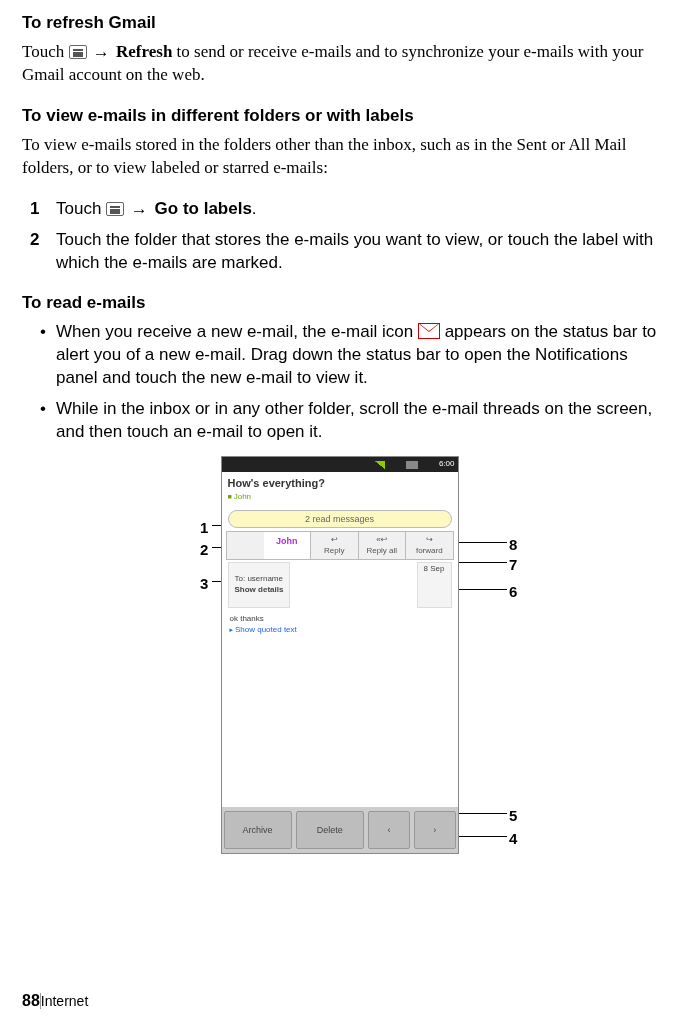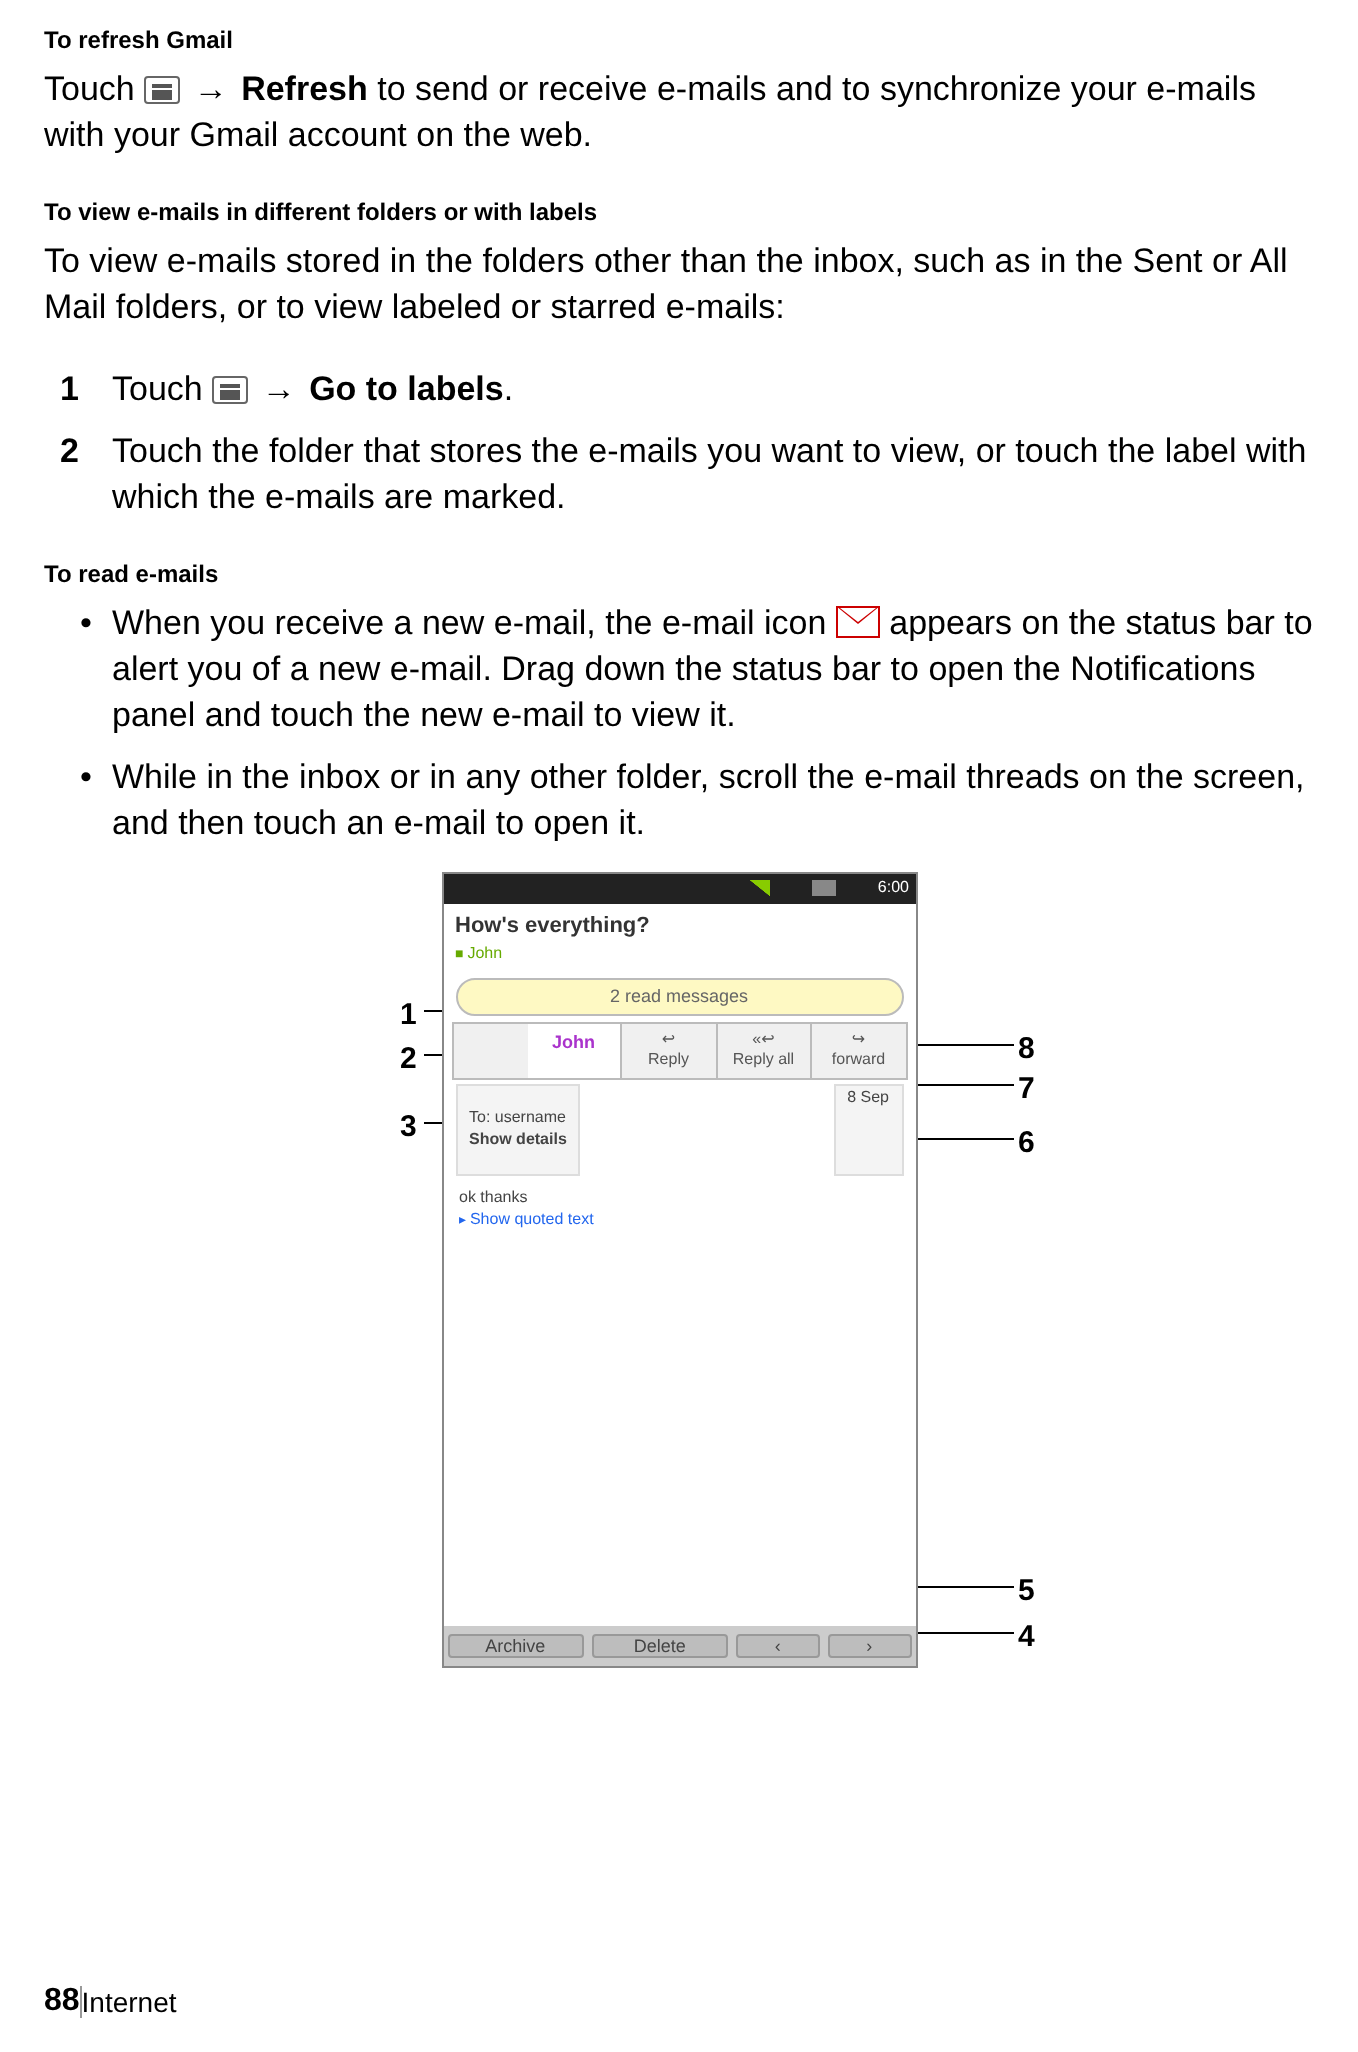--- a/index.html
+++ b/index.html
@@ -6,22 +6,22 @@
   body {
     width: 679px;
     height: 1026px;
     font-family: "Segoe UI", Arial, sans-serif;
     font-size: 17px;
     color: #000;
     padding: 12px 22px 18px 22px;
     position: relative;
     line-height: 1.35;
   }
-  .heading { font-weight: bold; margin-bottom: 6px; font-size: 12px; }
-  .para { margin-bottom: 18px; }
+  .heading { font-weight: bold; margin-bottom: 6px; font-size: 17px; }
+  .para { margin-bottom: 18px; font-family: Liberation Serif, serif; }
   .menu-icon {
     display: inline-block;
     width: 18px; height: 14px;
     border: 1px solid #666;
     border-radius: 2px;
     position: relative;
     vertical-align: -2px;
     background: #fff;
   }
   .menu-icon::before, .menu-icon::after {
@@ -71,21 +71,21 @@
   .row > div { flex:1; text-align:center; padding:3px 0; border-right:1px solid #bbb; font-size:8px; color:#555;}
   .row > div:first-child { background:#fff;margin-left:37px;}
   .row > div:last-child { border-right:none;}
   .sender { color:#a3c; font-weight:bold; font-size:9px;}
   .torow { display:flex; justify-content:space-between; margin:2px 6px 0 6px; font-size:8px;}
   .torow .left { background:#f4f4f4; border:1px solid #ddd; padding:11px 6px;}
   .torow .right { background:#f4f4f4; border:1px solid #ddd; padding:1px 6px;}
   .body-area { padding: 6px 8px; font-size:8px;}
   .body-area .quoted { color:#26e; font-size:8px;}
   .body-area .quoted::before { content:"▸ "; color:#26e; font-size:7px;}
-  .bottom-bar { position:absolute; bottom:0; left:0; right:0; height:20px; background:#ccc; display:flex;justify-content:center;}
+  .bottom-bar { position:absolute; bottom:0; left:0; right:0; height:46px; background:#ccc; display:flex;justify-content:center;}
   .bottom-bar > div { flex:1; display:flex; align-items:center; justify-content:center; border:1px solid #999; margin:4px 2px; background:#bdbdbd; font-size:9px; color:#444; border-radius:2px;}
   .bottom-bar .navbtn { flex:0.6;}
   
   .callout { position:absolute; font-weight:bold; font-size:15px; font-family: Arial, sans-serif;}
   .lead { position:absolute; border-top:1px solid #000;}
   
   .footer { position:absolute; bottom: 14px; left: 22px; display:flex; align-items:center; font-size:14px;}
   .pgnum { font-weight:bold; font-size:16px;}
   .vline { width:1px; height: 16px; background:#999;}
 </style>

